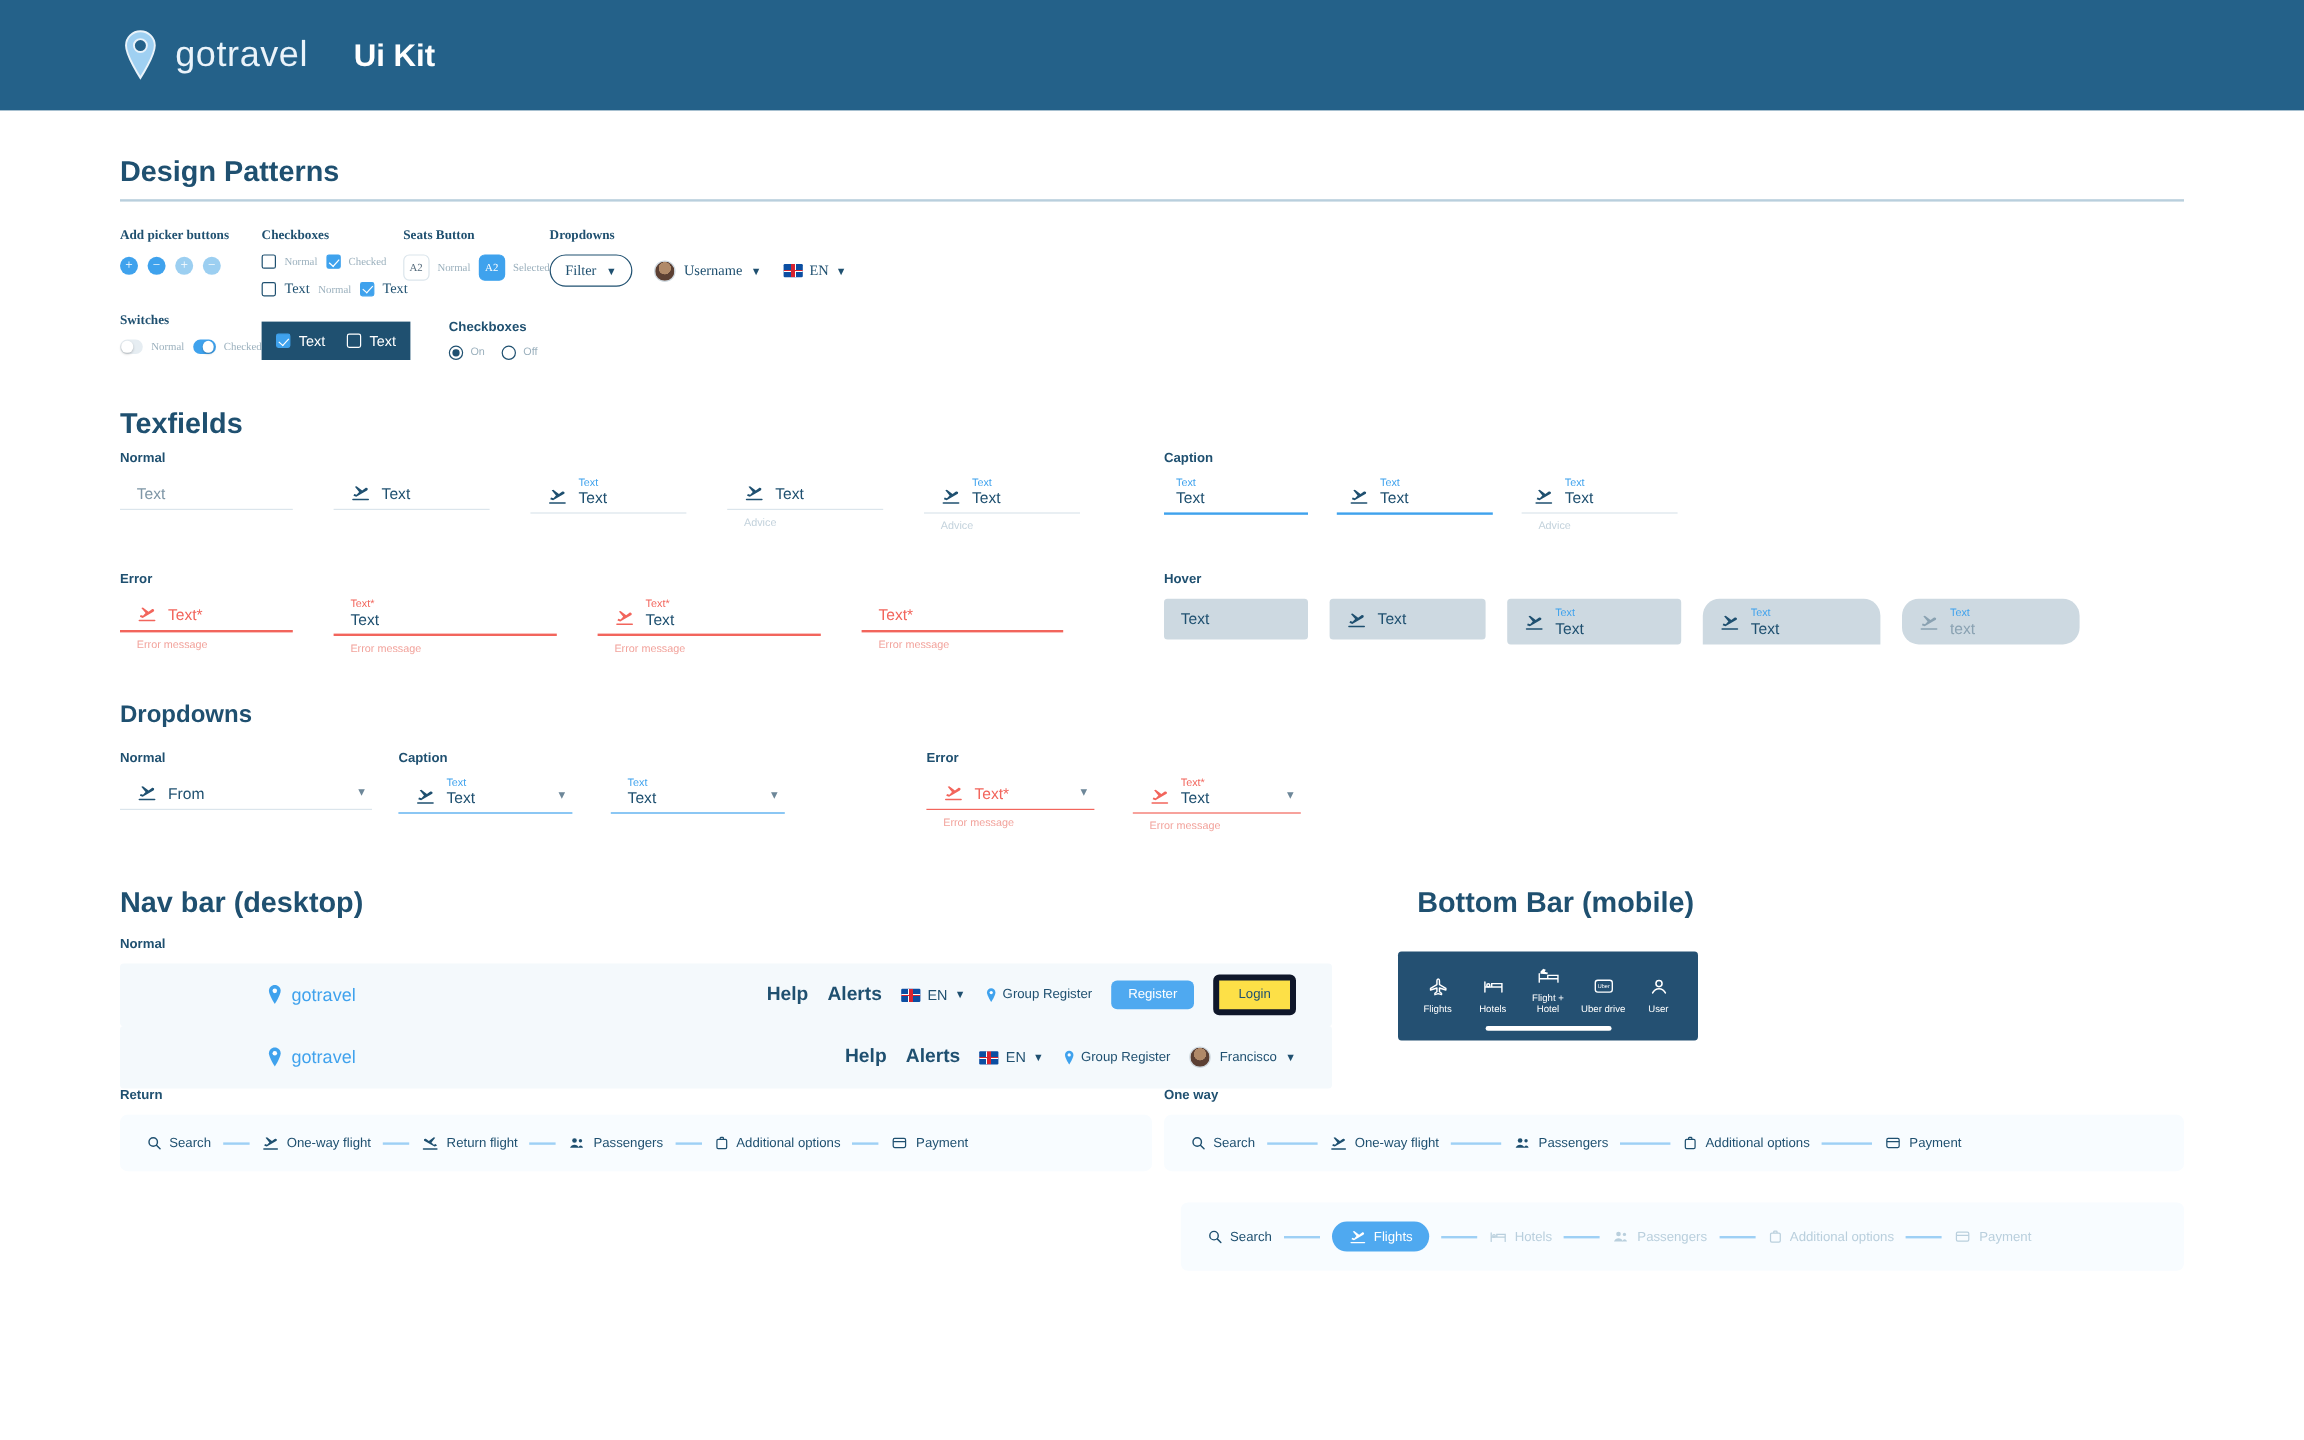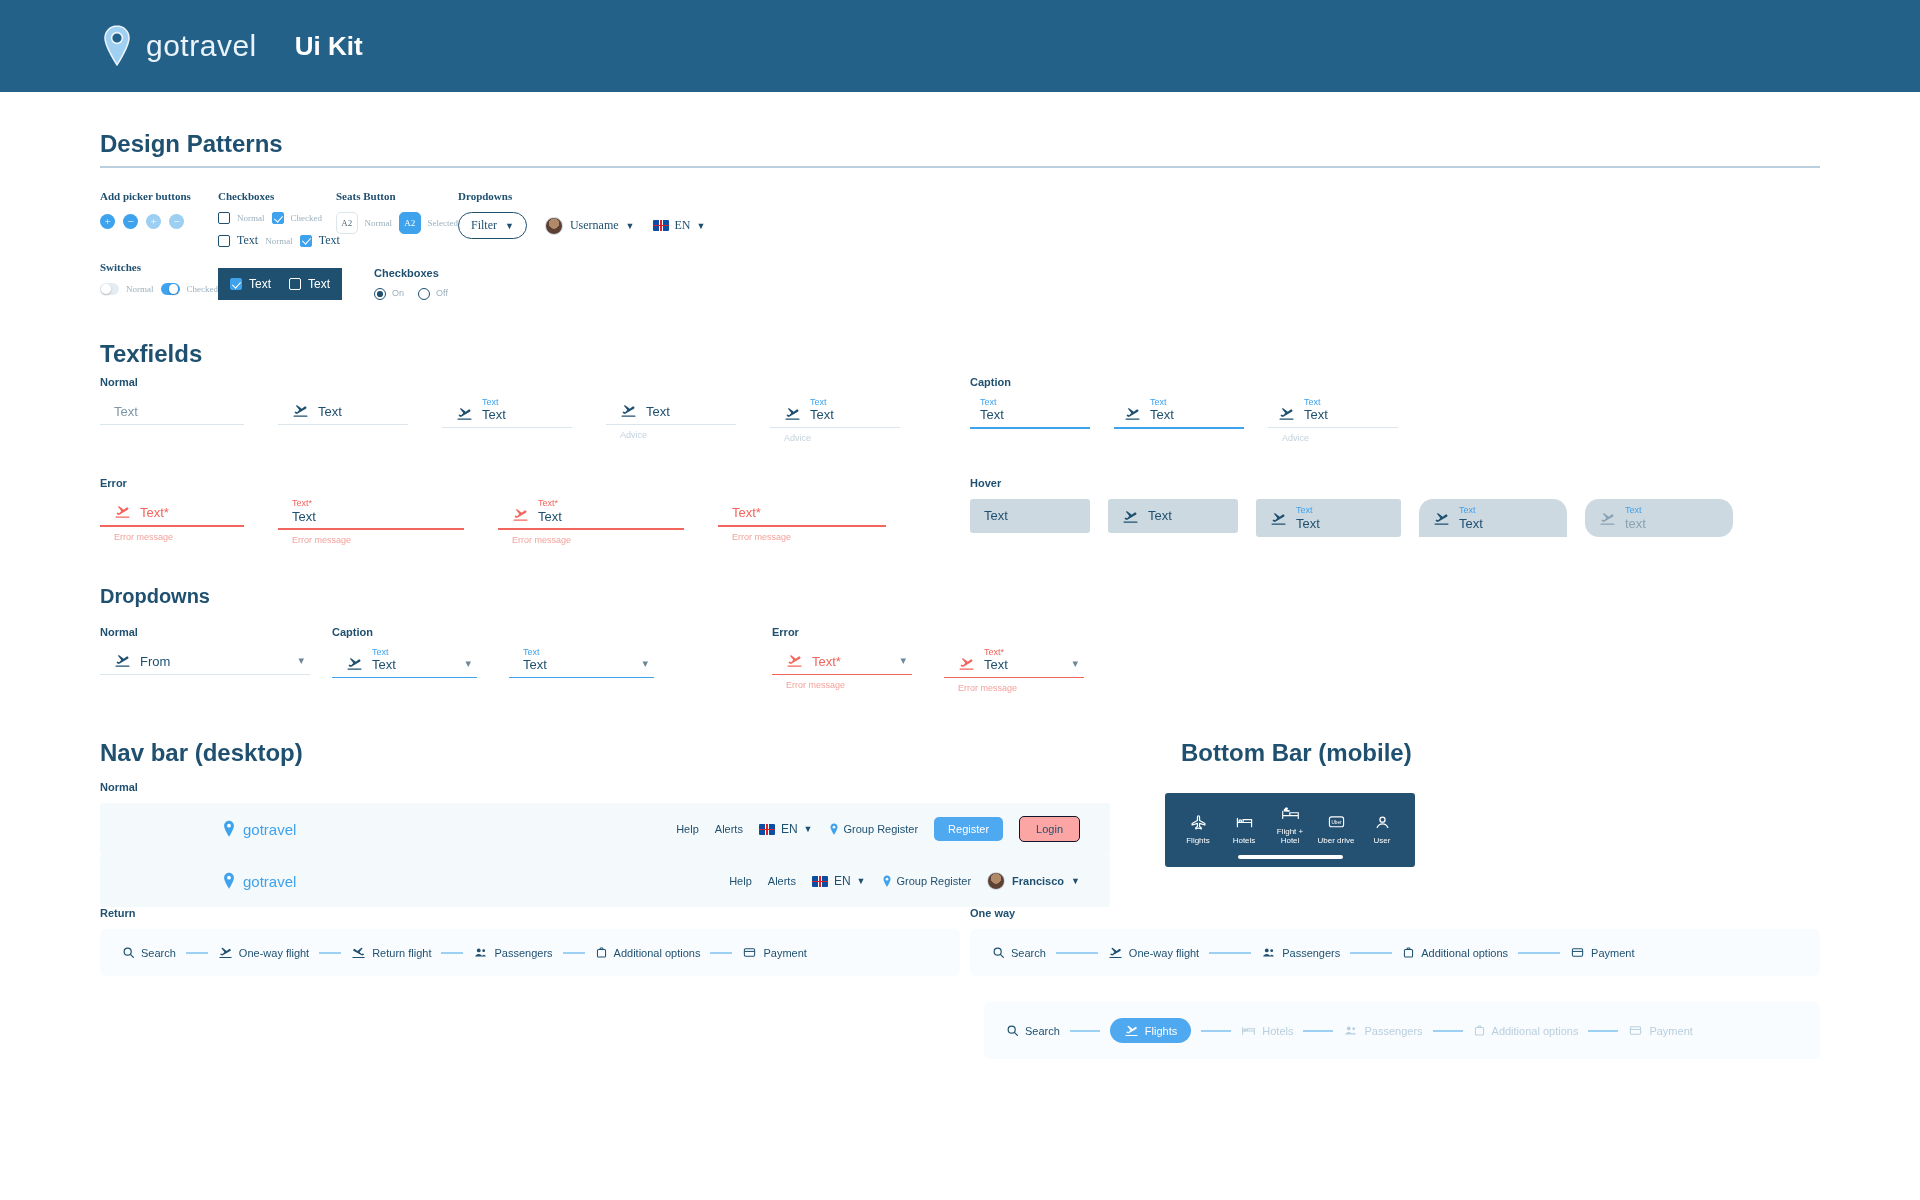--- a/index.html
+++ b/index.html
@@ -103,23 +103,23 @@
   .dd{position:relative;}
   .dd-inner{display:flex;align-items:flex-end;justify-content:space-between;gap:8px;padding:0 6px 5px 14px;min-height:26px;}
   .dd-left{display:flex;align-items:flex-end;gap:9px;}
   .caret2{font-size:11px;color:#6d8799;line-height:1;padding-bottom:3px;}
 
   
   .navbar{background:#f4f9fc;border-radius:3px;height:52px;display:flex;align-items:center;padding:0 30px;}
   .nav-brand{display:flex;align-items:center;gap:7px;margin-left:92px;}
   .nav-brand .word{font-size:15px;color:#3FA2ED;}
   .nav-right{margin-left:auto;display:flex;align-items:center;gap:16px;}
-  .nav-link{font-size:11px;color:#1F5070;}
+  .nav-link{font-size:16px;color:#1F5070;font-weight:bold;}
   .btn-primary{background:#4FA9F0;color:#fff;font-size:11px;padding:6px 14px;border-radius:5px;text-align:right;}
-  .btn-ghost{border:1px solid #0f172a;color:#1F5070;font-size:11px;padding:6px 16px;border-radius:5px;background:#fca5a5;}
+  .btn-ghost{border:5px solid #0f172a;color:#1F5070;font-size:11px;padding:6px 16px;border-radius:5px;background:#fde047;}
   .grp{display:flex;align-items:center;gap:5px;font-size:11px;color:#1F5070;}
 
   
   .bbar{width:250px;background:#245072;border-radius:3px;padding:12px 10px 8px;}
   .bbar-items{display:flex;justify-content:space-between;align-items:flex-end;}
   .bitem{display:flex;flex-direction:column;align-items:center;gap:5px;color:#fff;font-size:8px;width:52px;text-align:center;}
   .bhandle{width:105px;height:4px;background:#fff;border-radius:3px;margin:10px auto 0;}
 
   
   .wiz{background:#f8fcff;border-radius:6px;padding:16px 22px;display:flex;align-items:center;}
@@ -648,21 +648,21 @@
             <span>
                 <svg width="10" height="13" viewBox="0 0 34 44">
                   <path d="M17 2C10.4 2 5 7.3 5 13.9c0 8.6 12 27 12 27s12-18.4 12-27C29 7.3 23.6 2 17 2z" fill="#3FA2ED"></path>
                   <circle cx="17" cy="14" r="4.6" fill="#fff"></circle>
                 </svg>
               </span>
             <span>Group Register</span>
           </span>
           <span class="uname">
             <span class="ava"></span>
-            <span style="font-size:11px;font-weight:bold;">Francisco</span>
+            <span style="font-size:11px;">Francisco</span>
             <span class="chev">▼</span>
           </span>
         </div>
       </div>
     </div>
 
     <div style="padding-left:55px;">
       <h2 class="section" style="margin:0 16px 26px;">Bottom Bar (mobile)</h2>
       <div class="bbar">
         <div class="bbar-items">

